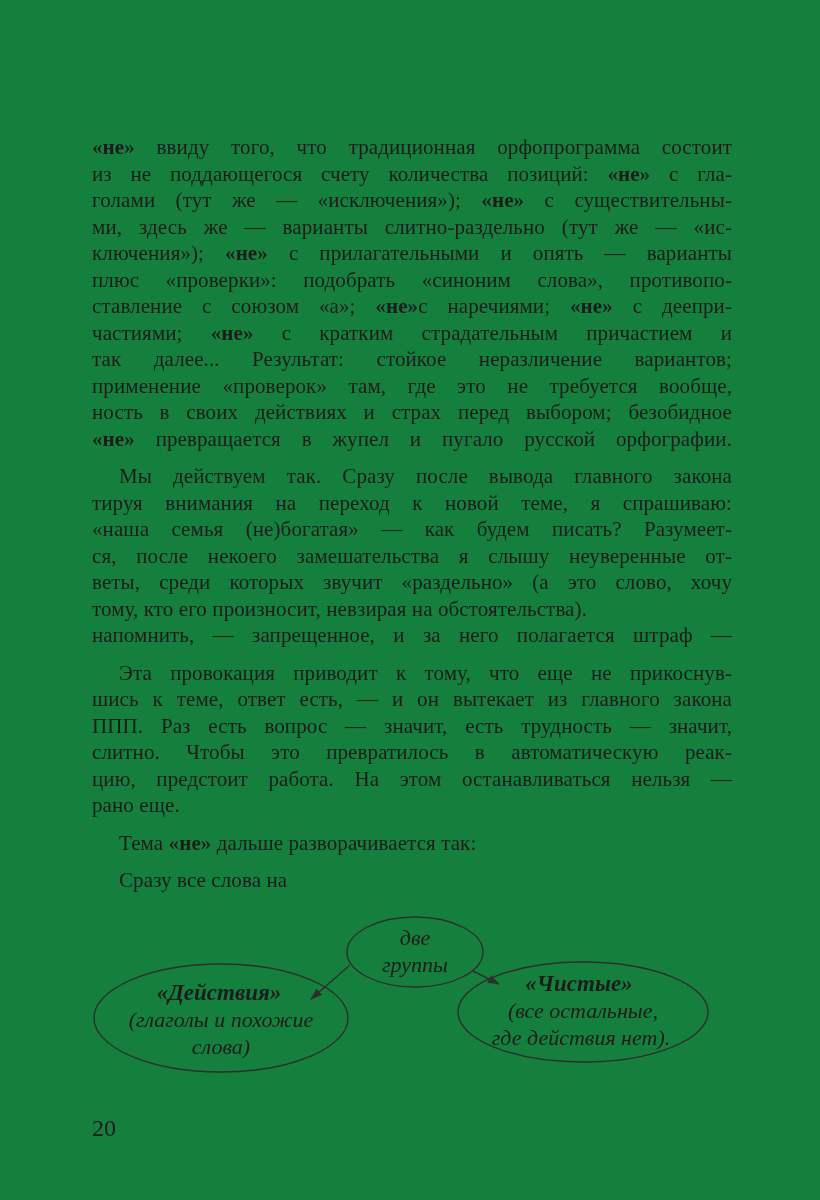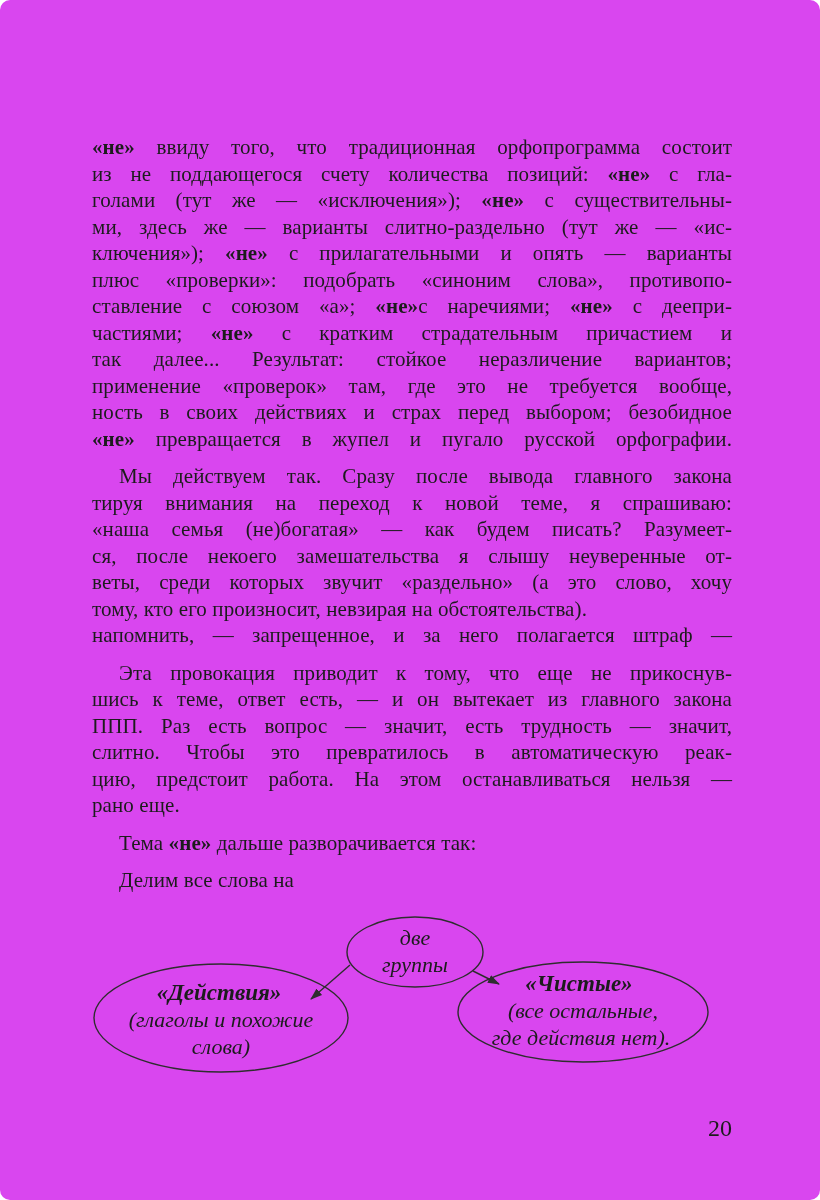--- a/index.html
+++ b/index.html
@@ -4,21 +4,21 @@
 <style>
   html, body { margin: 0; padding: 0; }
   body {
     width: 820px; height: 1200px;
     background: #ffffff;
     position: relative;
     font-family: "Liberation Serif", "DejaVu Serif", serif;
     color: #1c1c1c;
     overflow: hidden;
   }
-  .page { position: absolute; inset: 0; background: #d946ef; border-radius: 10px; }
+  .page { position: absolute; inset: 0; background: #15803d; }
 
   .text-block {
     position: absolute;
     left: 92px; top: 134px;
     width: 640px;
     font-size: 21px;
     line-height: 26.5px;
     letter-spacing: 0.1px;
   }
   .para { margin: 0; }
@@ -51,21 +51,21 @@
   }
   .diagram text.title {
     font-weight: bold;
     font-size: 23px;
   }
 
   .page-number {
     position: absolute;
     left: 92px; top: 1115px;
     width: 640px;
-    text-align: right;
+    text-align: left;
     font-size: 24px;
     color: #1c1c1c;
   }
 </style>
 </head>
 <body>
 
 <div class="page">
 
   <div class="text-block" id="text-block">
@@ -97,21 +97,21 @@
         <div class="line j"><span>шись к теме, ответ есть, — и он вытекает из главного закона</span></div>
         <div class="line j"><span>ППП. Раз есть вопрос — значит, есть трудность — значит,</span></div>
         <div class="line j"><span>слитно. Чтобы это превратилось в автоматическую реак-</span></div>
         <div class="line j"><span>цию, предстоит работа. На этом останавливаться нельзя —</span></div>
         <div class="line"><span>рано еще.</span></div>
       </div>
       <div class="para">
         <div class="line ind"><span>Тема </span><span class="b">«не»</span><span> дальше разворачивается так:</span></div>
       </div>
       <div class="para">
-        <div class="line ind"><span>Делим все слова на</span></div>
+        <div class="line ind"><span>Сразу все слова на</span></div>
       </div>
     </div>
 
   <svg class="diagram" viewBox="0 0 650 195">
     <defs>
       <marker id="ah" markerWidth="13" markerHeight="10" refX="11" refY="5" orient="auto" markerUnits="userSpaceOnUse">
         <path d="M0,0.8 L12,5 L0,9.2 z" fill="#2e2e2e"></path>
       </marker>
     </defs>
 

